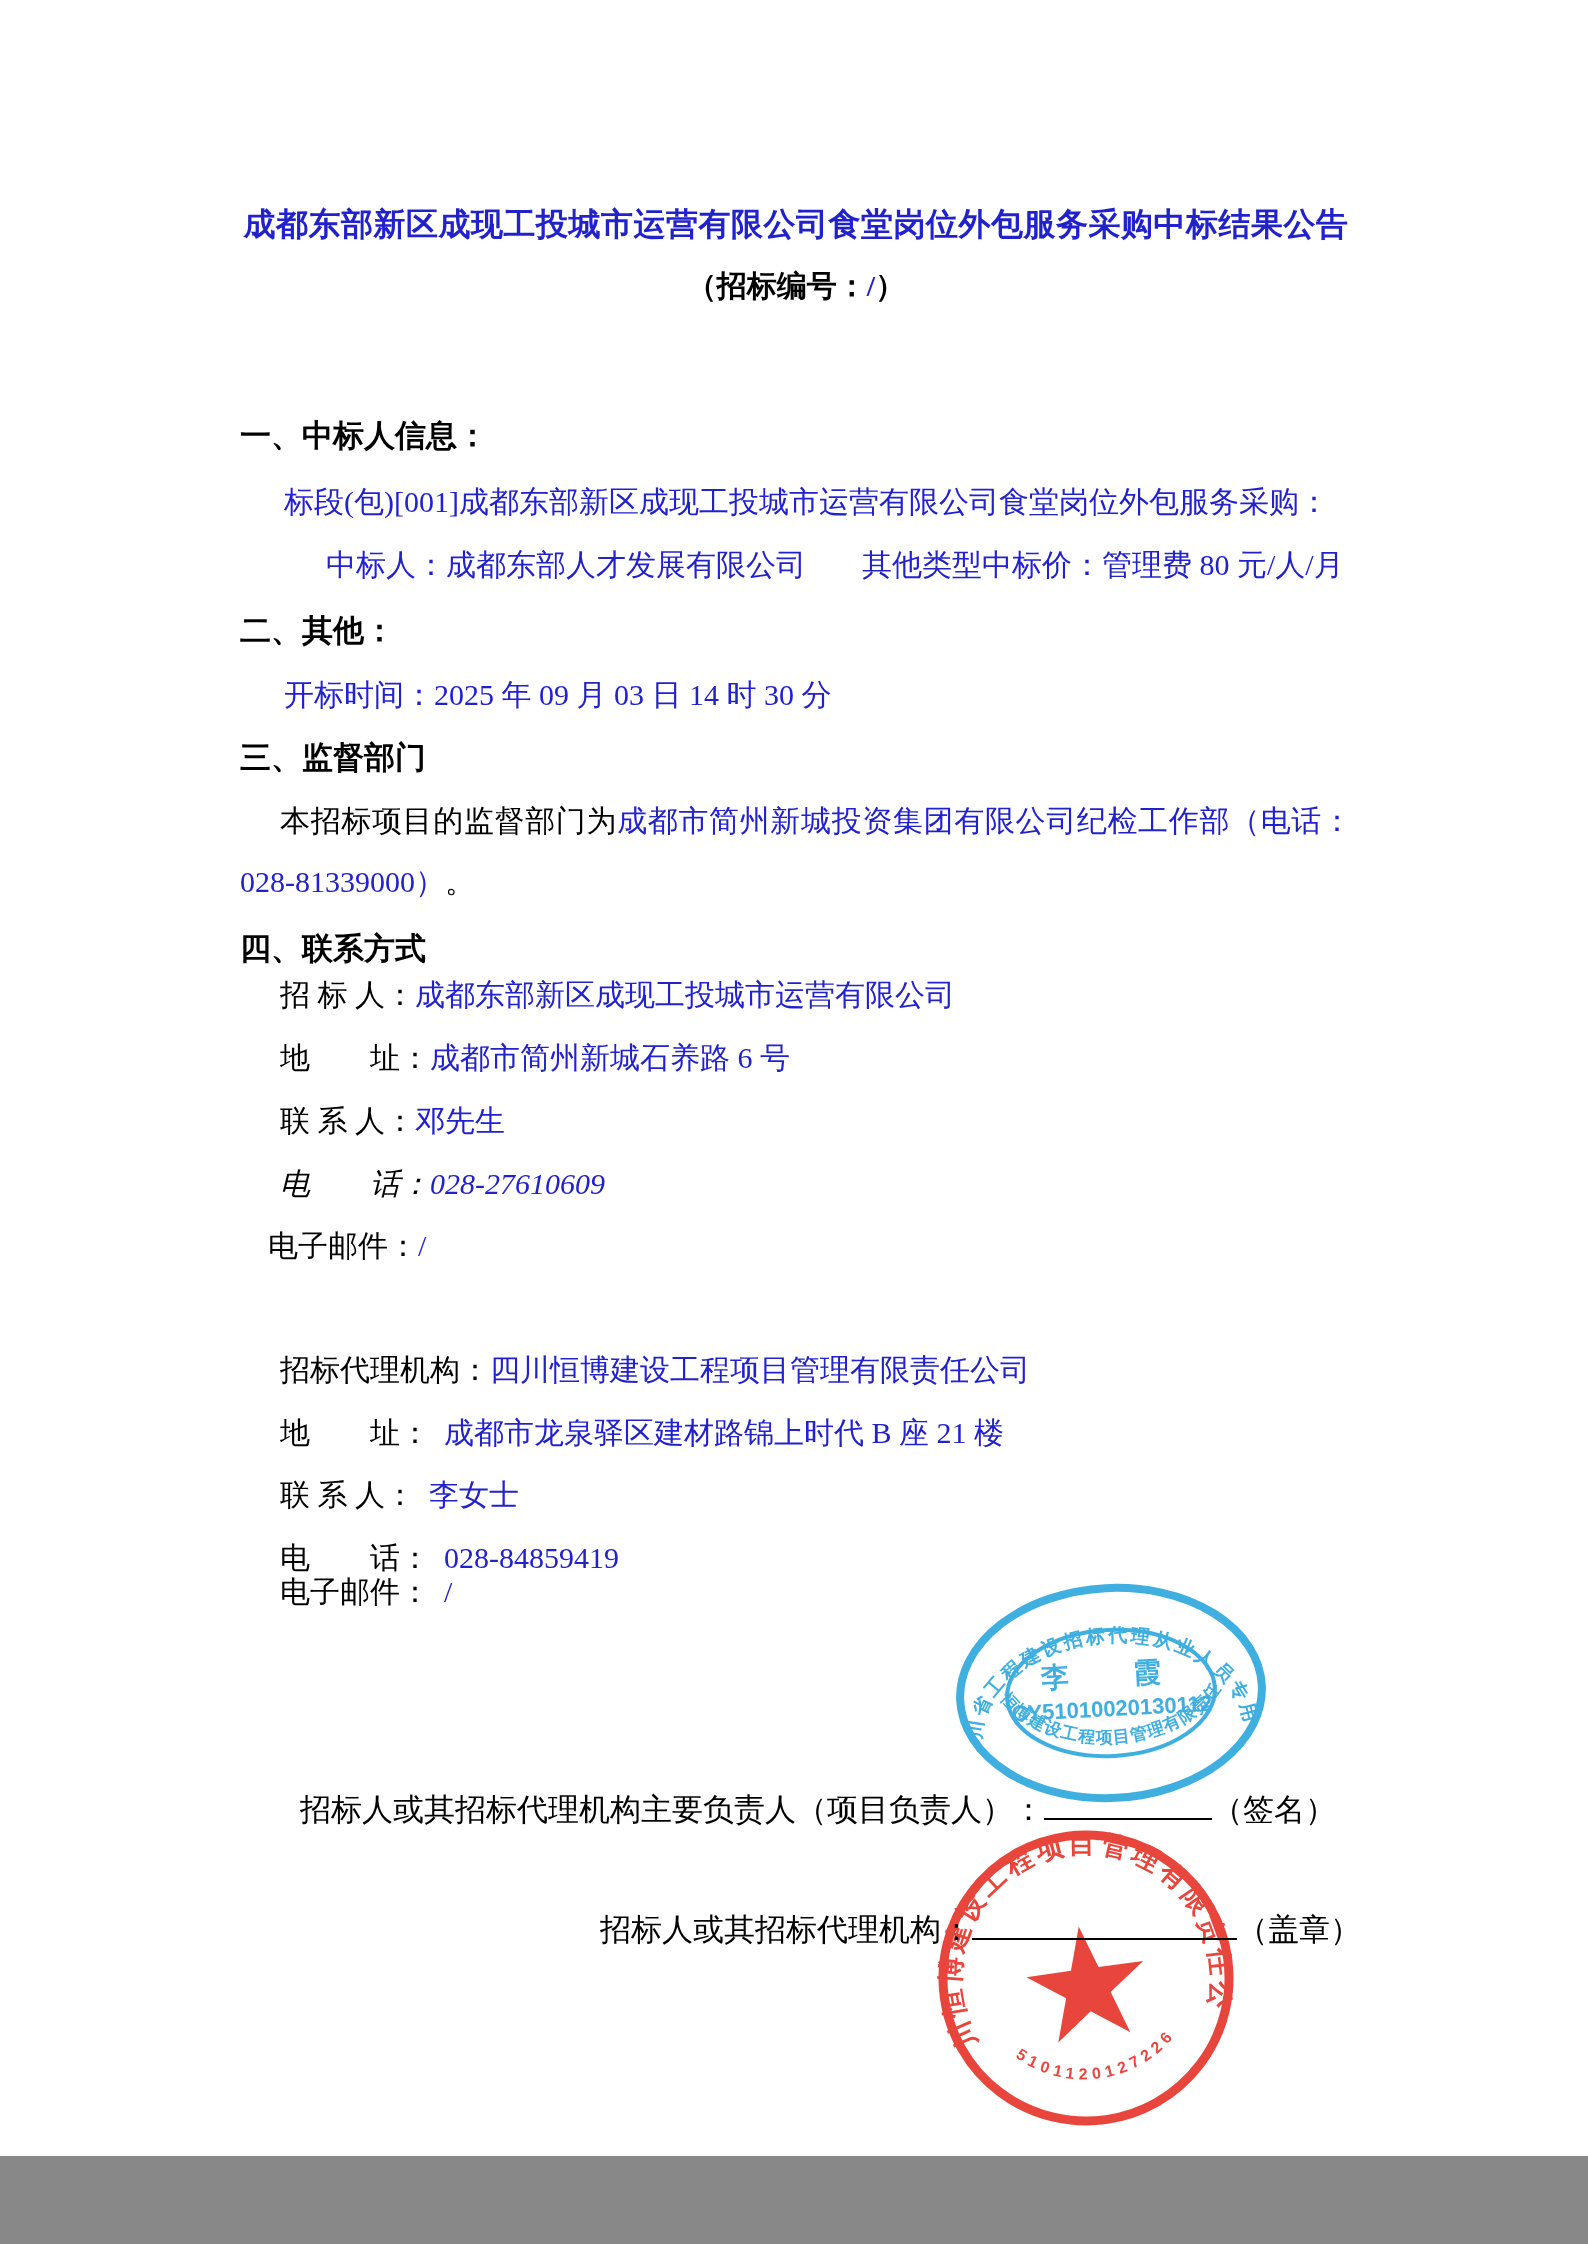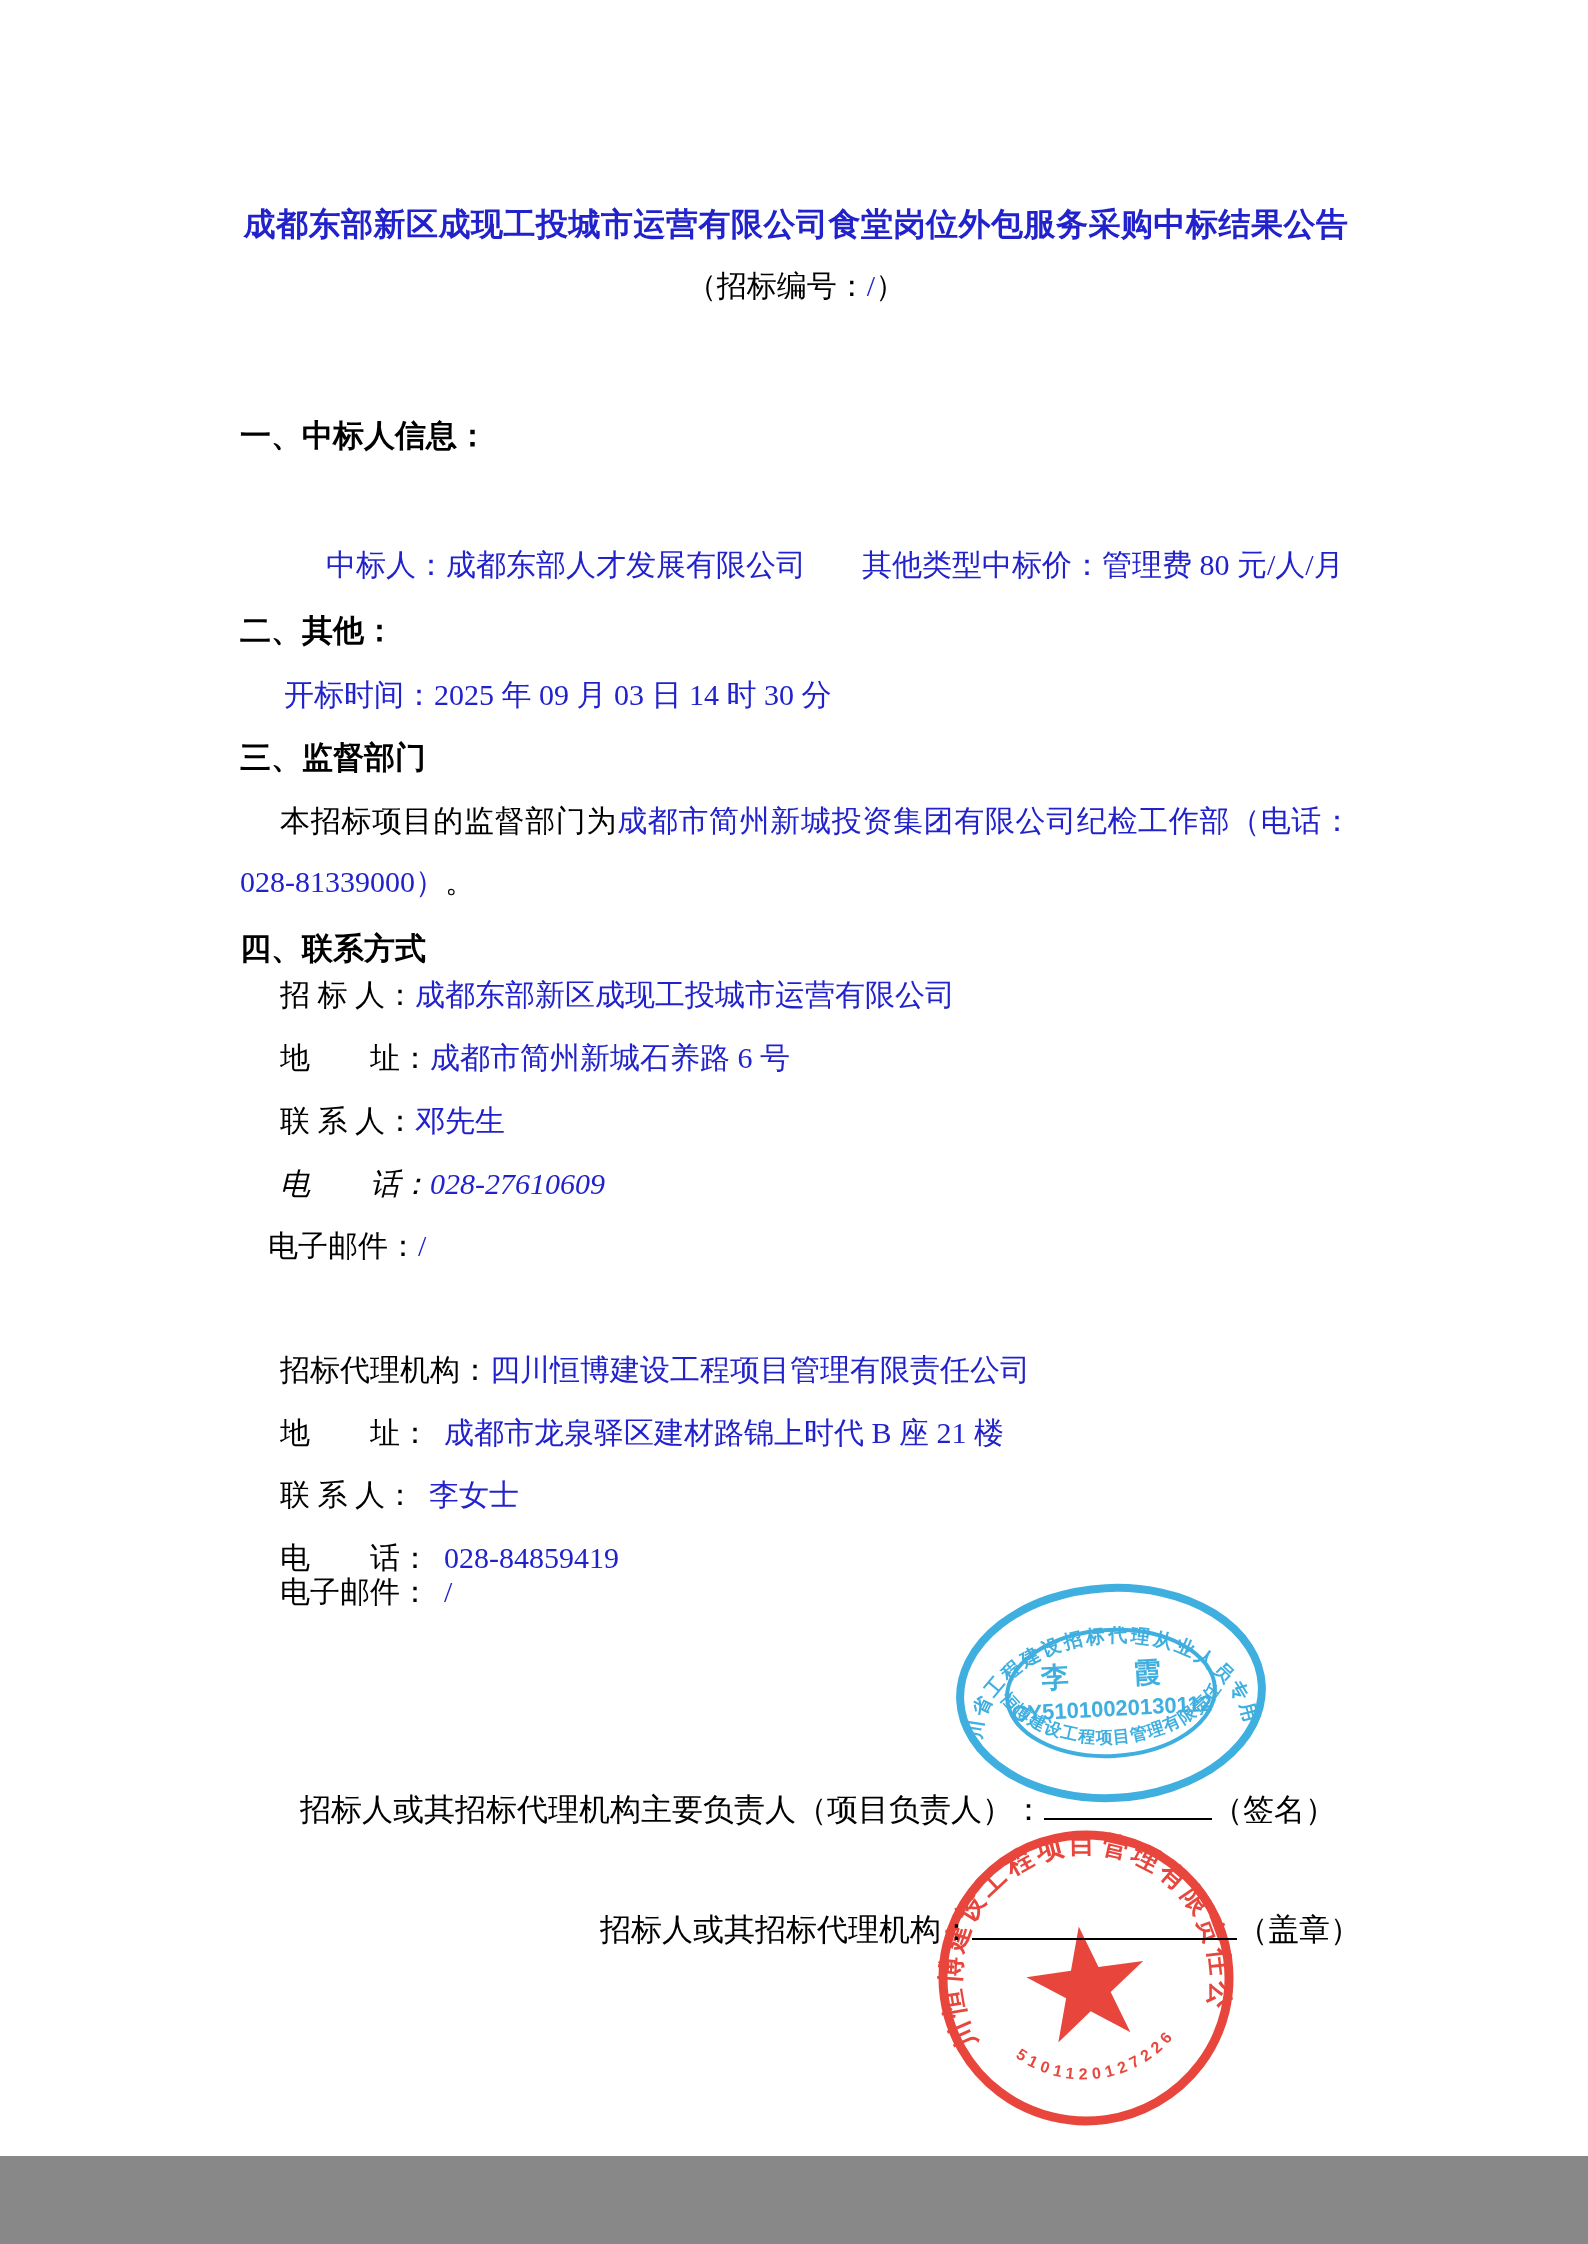--- a/index.html
+++ b/index.html
@@ -13,21 +13,21 @@
   }
   .abs{position:absolute;}
   .blue{color:#2222cc;}
   .doc-title{
     top:203px;left:240px;width:1112px;
     font-size:32px;font-weight:bold;text-align:center;
     letter-spacing:0.5px;color:#2222cc;
   }
   .doc-subtitle{
     top:266px;left:240px;width:1112px;
-    font-size:30px;text-align:center;color:#000;
+    font-size:30px;text-align:center;color:#000;font-weight:bold;
   }
   .heading{
     font-family:"Liberation Sans","DejaVu Sans",sans-serif;
     font-size:31px;font-weight:bold;color:#000;
     left:240px;white-space:nowrap;
   }
   .bodyline{font-size:30px;white-space:nowrap;}
   .para{
     top:790px;left:240px;width:1112px;
     font-size:30px;line-height:61px;
@@ -50,20 +50,21 @@
 <div class="page">
 
   <div class="abs doc-title">成都东部新区成现工投城市运营有限公司食堂岗位外包服务采购中标结果公告</div>
 
   <div class="abs doc-subtitle">
     <span>（招标编号：</span><span class="blue">/</span><span>）</span>
   </div>
 
   <div class="abs heading" style="top:415px;">一、中标人信息：</div>
 
+  <div class="abs bodyline blue" style="top:482px;left:284px;">标段(包)[001]成都东部新区成现工投城市运营有限公司食堂岗位外包服务采购：</div>
 
   <div class="abs bodyline" style="top:545px;left:326px;">
     <span class="blue">中标人：成都东部人才发展有限公司</span><span class="blue" style="margin-left:56px;">其他类型中标价：管理费 80 元/人/月</span>
   </div>
 
   <div class="abs heading" style="top:610px;">二、其他：</div>
 
   <div class="abs bodyline blue" style="top:675px;left:284px;">开标时间：2025 年 09 月 03 日 14 时 30 分</div>
 
   <div class="abs heading" style="top:737px;">三、监督部门</div>

